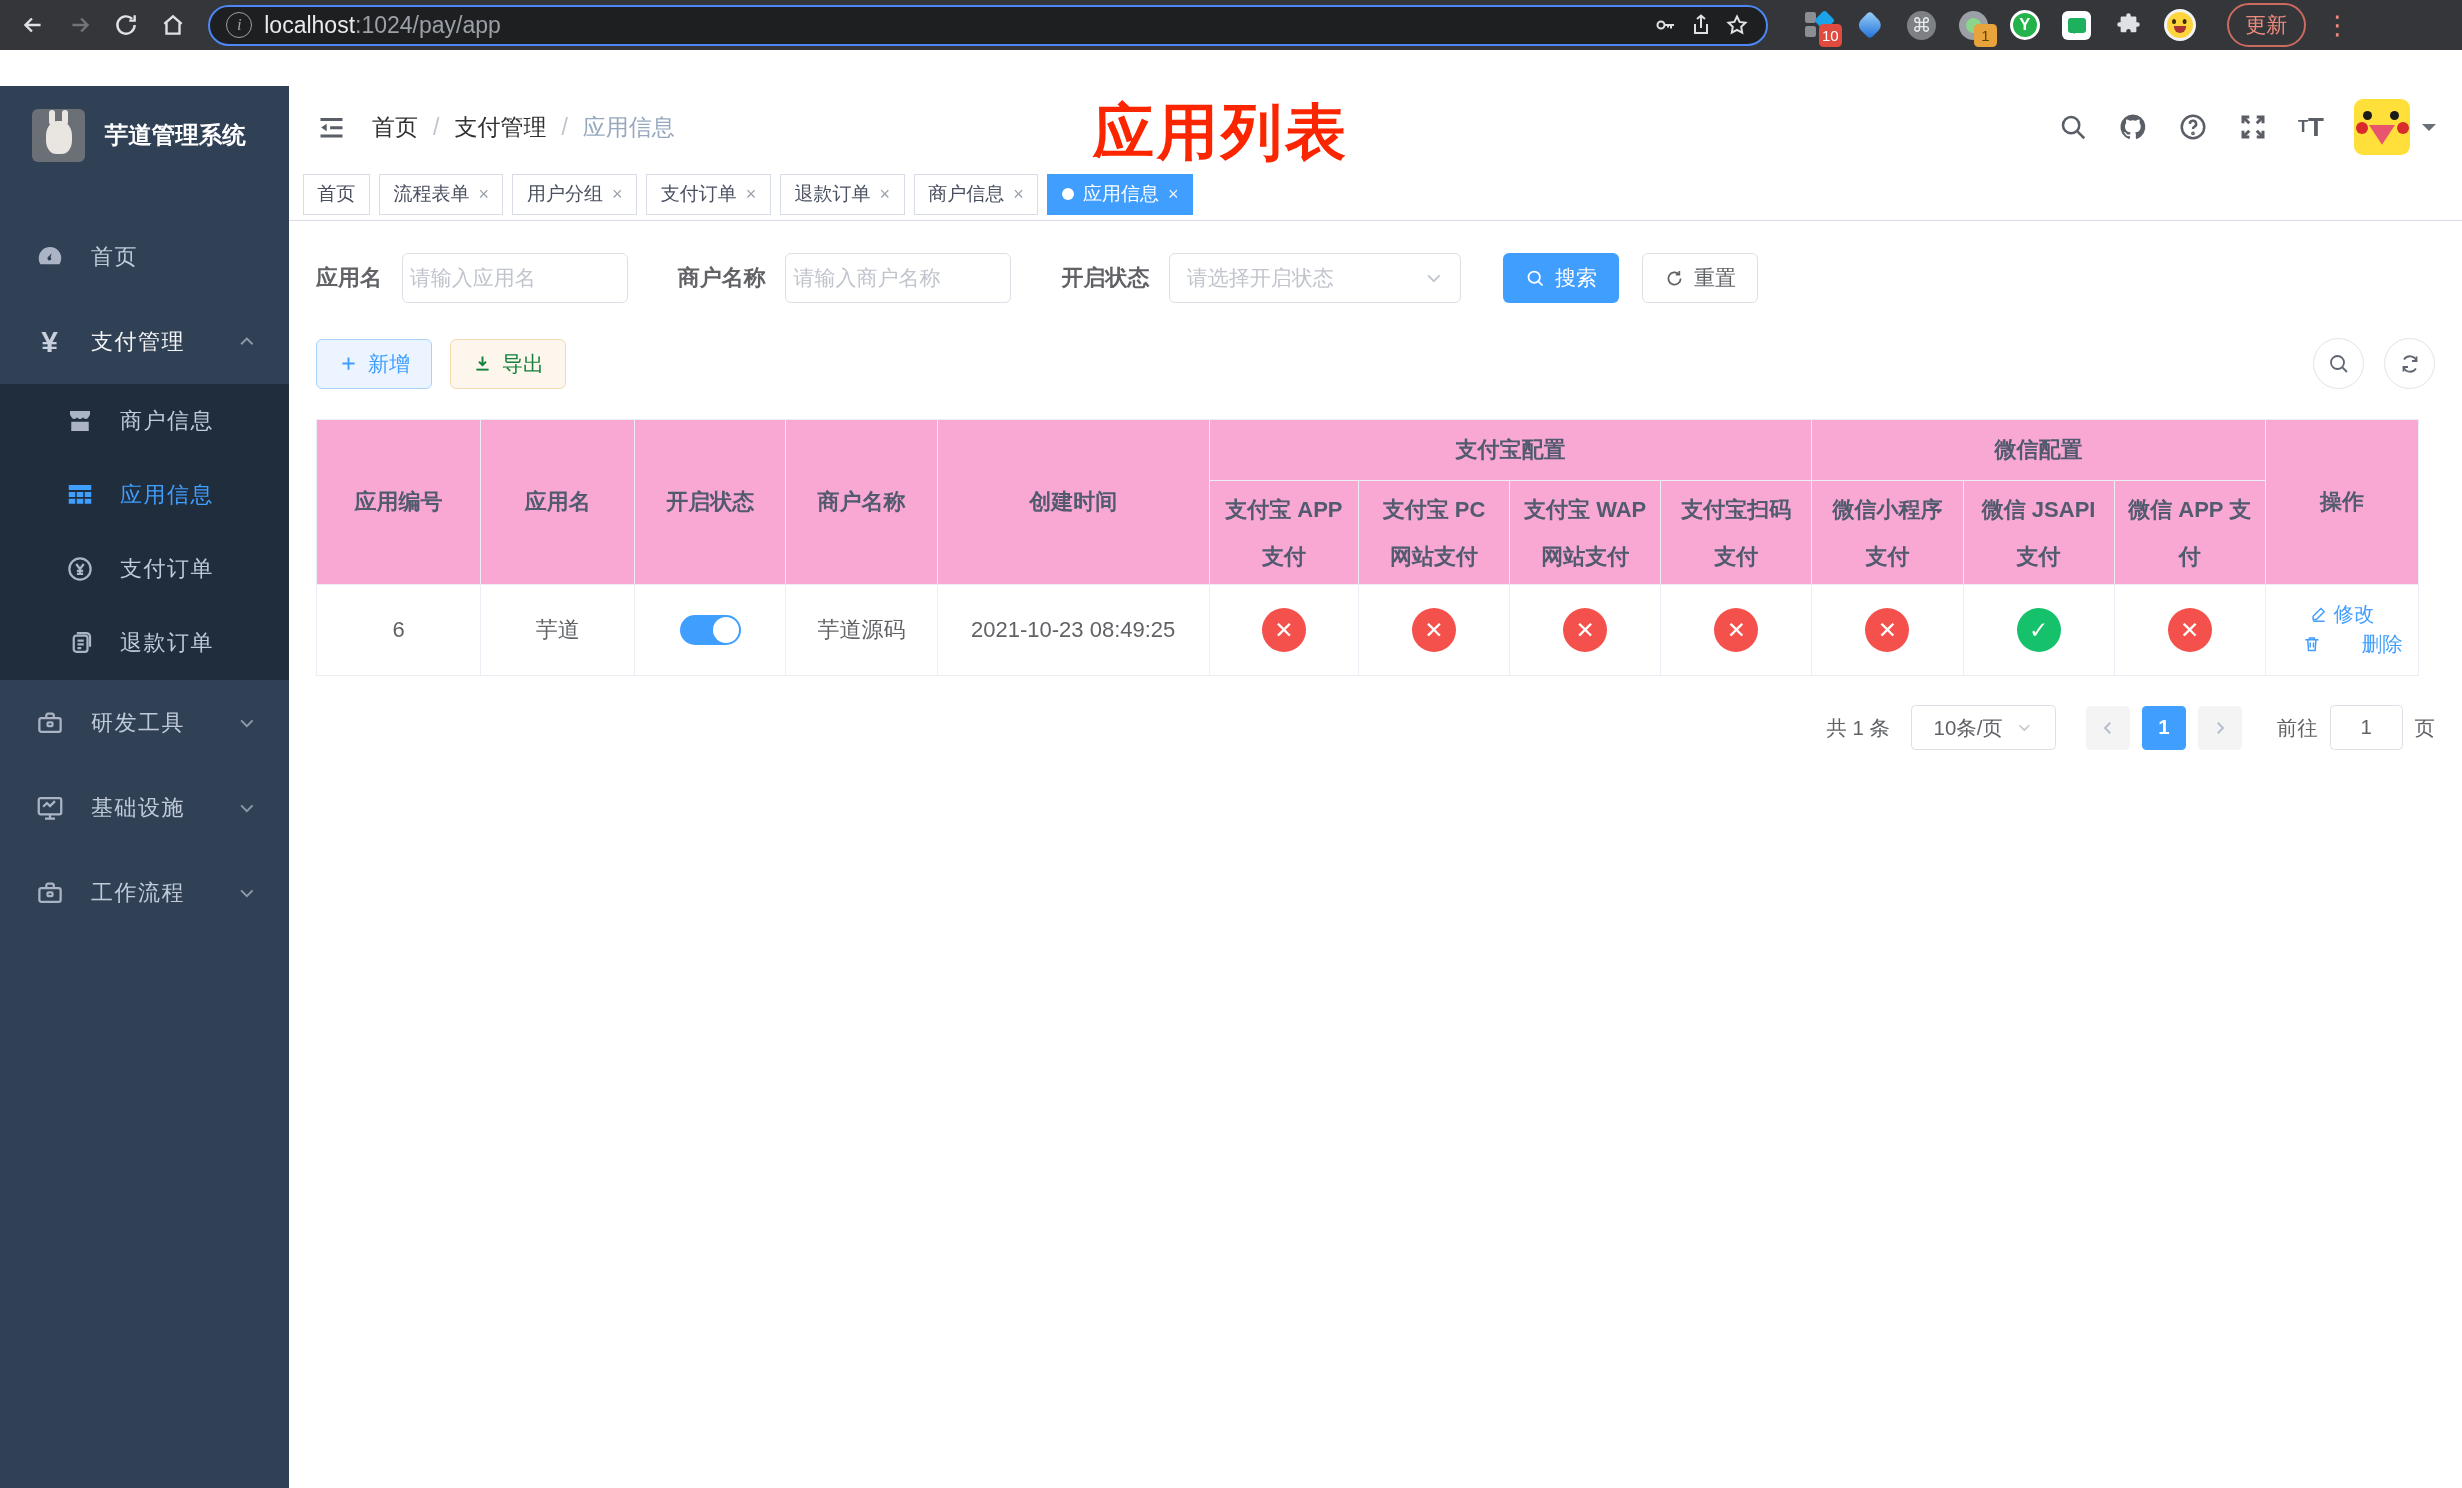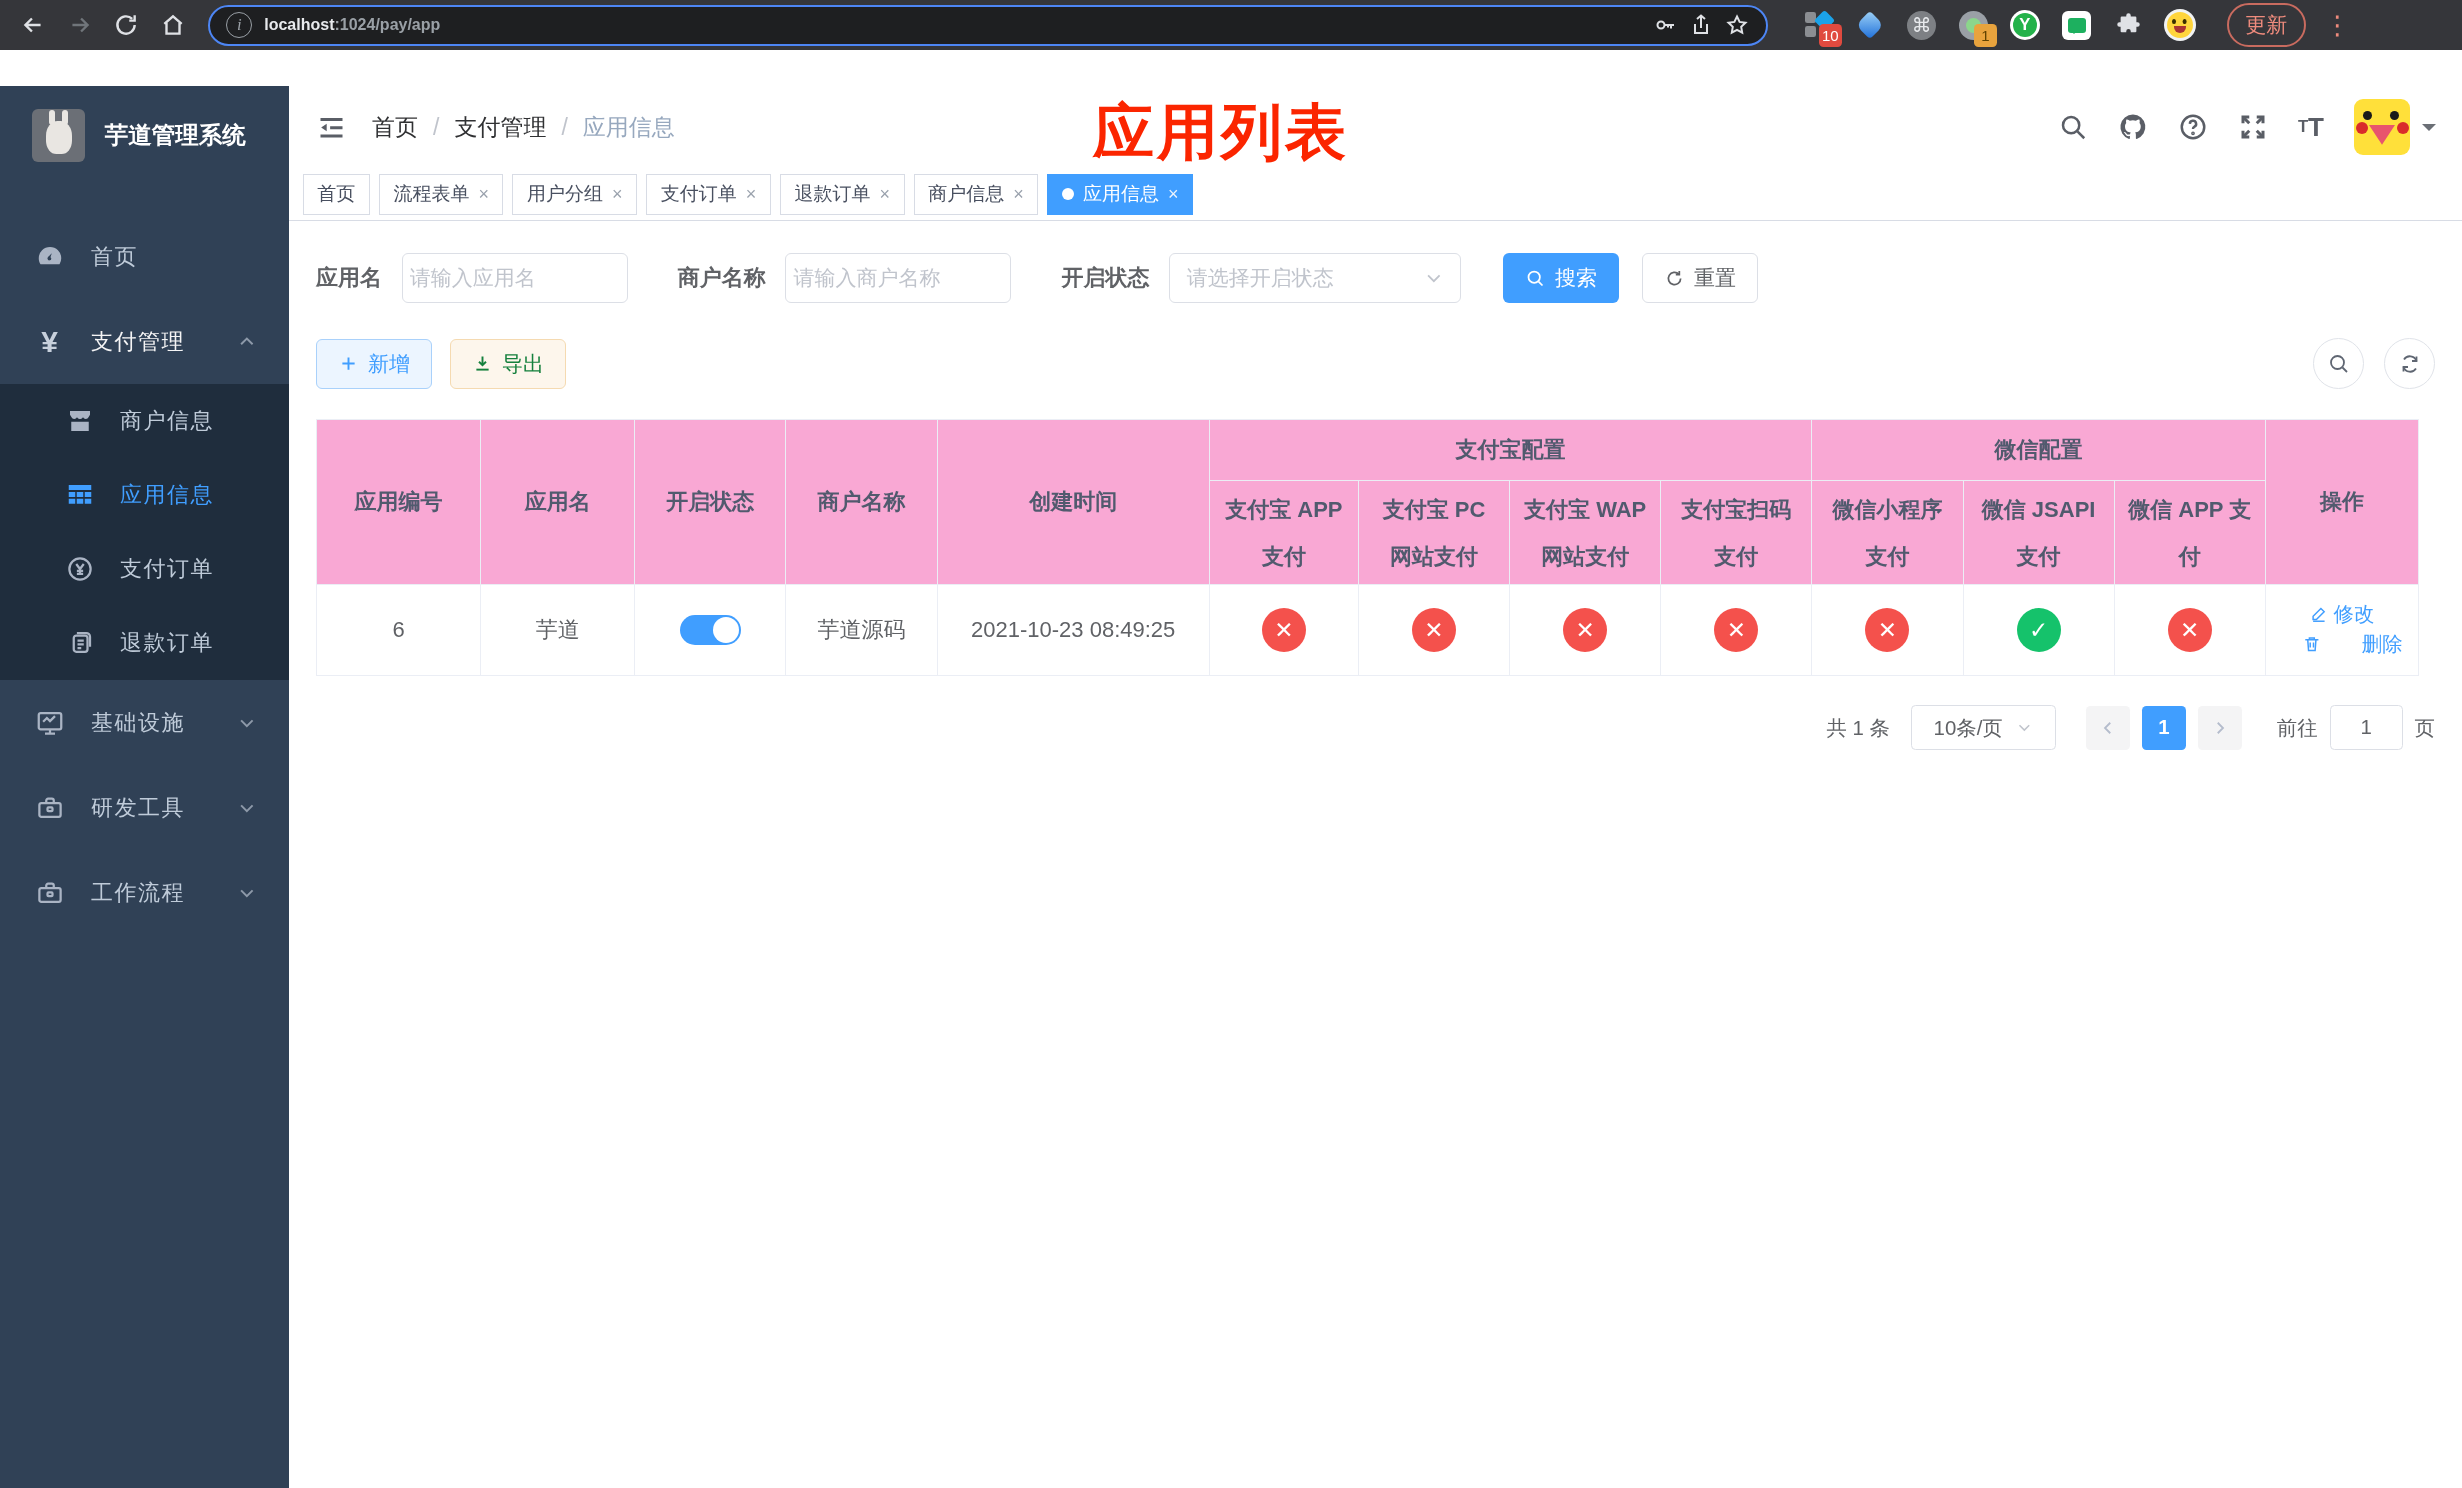--- a/index.html
+++ b/index.html
@@ -6,21 +6,21 @@
   html,body { width:2462px; height:1489px; overflow:hidden; }
   body { font-family:"Liberation Sans", sans-serif; background:#fff; }
 
   
   .browser-bar { height:50px; background:#35363a; display:flex; align-items:center; padding:0 13.6px; gap:7.6px; }
   .nav-btn { width:39px; height:39px; display:flex; align-items:center; justify-content:center; color:#dfe1e5; flex:0 0 auto; border-radius:50%; }
   .nav-btn.disabled { color:#70757a; }
   .nav-btn svg { width:26px; height:26px; }
   .url-bar { width:1560px; height:41px; margin-left:7.6px; background:#1e1f21; border:2.3px solid #4d86f5; border-radius:21px; display:flex; align-items:center; padding:0 16.7px; gap:12px; }
   .url-info { width:26px; height:26px; border-radius:50%; border:1.5px solid #9aa0a6; color:#9aa0a6; display:flex; align-items:center; justify-content:center; font-size:16.7px; font-style:italic; font-family:"Liberation Serif", serif; flex:0 0 auto; }
-  .url-text { font-size:16px; color:#e8eaed; white-space:nowrap;font-weight:bold; }
+  .url-text { font-size:23px; color:#e8eaed; white-space:nowrap; }
   .url-text .muted { color:#9aa0a6; }
   .url-spacer { flex:1; }
   .url-tail-icon { color:#dfe1e5; display:flex; align-items:center; }
   .url-tail-icon svg { width:24px; height:24px; }
   .ext-cluster { display:flex; align-items:center; gap:19.7px; margin-left:27px; }
   .ext-icon { position:relative; width:32px; height:32px; display:flex; align-items:center; justify-content:center; }
   .badge { position:absolute; bottom:-6px; right:-7.6px; min-width:23px; height:23px; border-radius:4.5px; color:#fff; font-size:15px; display:flex; align-items:center; justify-content:center; padding:0 3px; }
   .badge.red { background:#e04a3f; }
   .badge.orange { background:#e8a33d; color:#5f4200; }
   .blocks { position:relative; width:27px; height:27px; }
@@ -306,41 +306,41 @@
                 <path d="M9.5 4H17a3 3 0 0 1 3 3v8"></path>
                 <path d="M10 10h5M10 13h5M10 16h3"></path>
               </svg>
           </span>
           <span class="lbl">退款订单</span>
         </div>
       </div>
       <div class="menu-item">
         <span class="mi">
           <svg viewBox="0 0 24 24" fill="none" stroke="currentColor" stroke-width="1.8">
+              <rect x="3.5" y="8" width="17" height="11" rx="1.5"></rect>
+              <path d="M9 8V6a1.5 1.5 0 0 1 1.5-1.5h3A1.5 1.5 0 0 1 15 6v2"></path>
+              <rect x="10" y="11.5" width="4" height="3" rx="0.8"></rect>
+            </svg>
+        </span>
+        <span class="lbl">研发工具</span>
+        <span class="chevron">
+          <svg viewBox="0 0 24 24" fill="none" stroke="currentColor" stroke-width="2.4">
+              <path d="M5 9l7 7 7-7"></path>
+            </svg>
+        </span>
+      </div>
+      <div class="menu-item">
+        <span class="mi">
+          <svg viewBox="0 0 24 24" fill="none" stroke="currentColor" stroke-width="1.8">
               <rect x="3" y="4" width="18" height="13" rx="1.5"></rect>
               <path d="M6.5 11l3-3 2.5 2.5 4-4"></path>
               <path d="M12 17v3M8 20.5h8"></path>
             </svg>
         </span>
         <span class="lbl">基础设施</span>
-        <span class="chevron">
-          <svg viewBox="0 0 24 24" fill="none" stroke="currentColor" stroke-width="2.4">
-              <path d="M5 9l7 7 7-7"></path>
-            </svg>
-        </span>
-      </div>
-      <div class="menu-item">
-        <span class="mi">
-          <svg viewBox="0 0 24 24" fill="none" stroke="currentColor" stroke-width="1.8">
-              <rect x="3.5" y="8" width="17" height="11" rx="1.5"></rect>
-              <path d="M9 8V6a1.5 1.5 0 0 1 1.5-1.5h3A1.5 1.5 0 0 1 15 6v2"></path>
-              <rect x="10" y="11.5" width="4" height="3" rx="0.8"></rect>
-            </svg>
-        </span>
-        <span class="lbl">研发工具</span>
         <span class="chevron">
           <svg viewBox="0 0 24 24" fill="none" stroke="currentColor" stroke-width="2.4">
               <path d="M5 9l7 7 7-7"></path>
             </svg>
         </span>
       </div>
       <div class="menu-item">
         <span class="mi">
           <svg viewBox="0 0 24 24" fill="none" stroke="currentColor" stroke-width="1.8">
               <rect x="3.5" y="8" width="17" height="11" rx="1.5"></rect>

